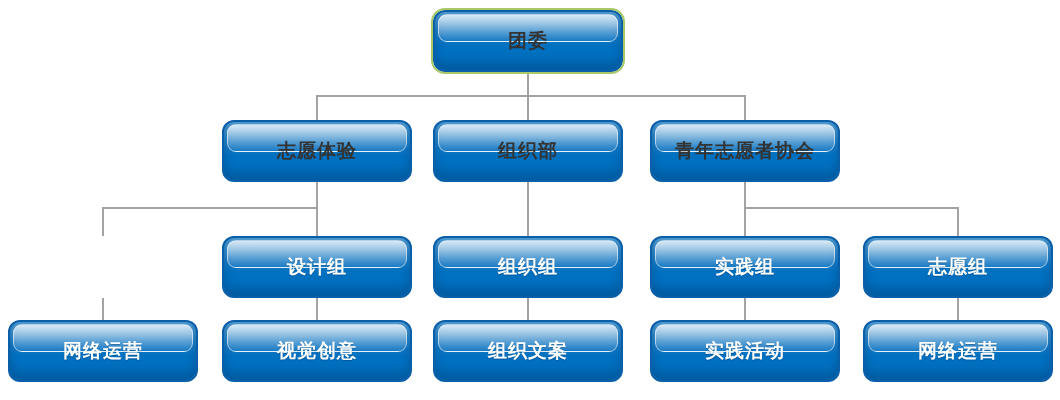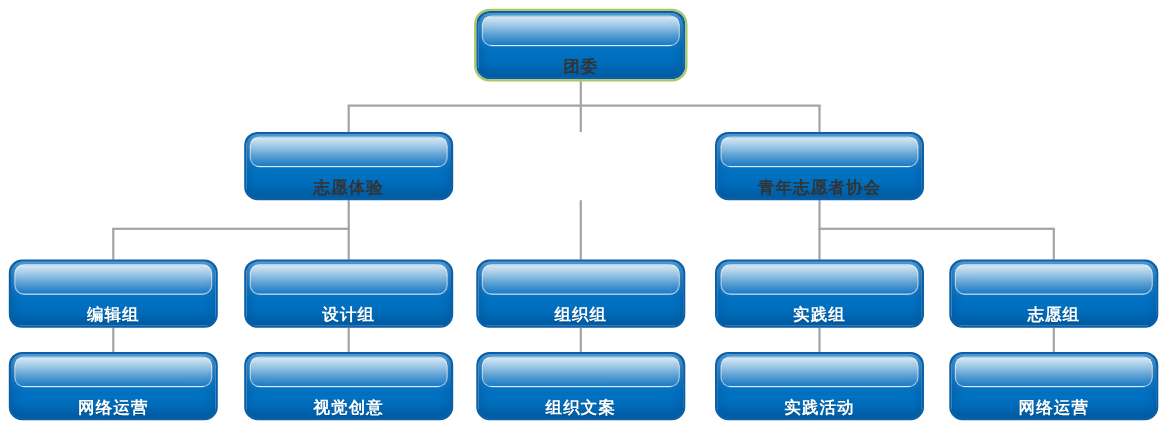--- a/index.html
+++ b/index.html
@@ -16,22 +16,22 @@
   .conn.h{height:2px;}
   
   .node{
     position:absolute;
     width:190px;height:62px;
     box-sizing:border-box;
     border:2px solid #0b5fa9;
     border-radius:12px;
     background:linear-gradient(180deg,#4d99cf 0%,#1478c3 42%,#0070c0 60%,#0070c0 100%);
     box-shadow:inset 0 -8px 10px rgba(0,30,70,.25);
-    display:flex;align-items:flex-end;justify-content:center;
-    font-weight:bold;font-size:15px;letter-spacing:1px;
+    display:flex;align-items:center;justify-content:center;
+    font-weight:bold;font-size:19px;letter-spacing:1px;
     cursor:pointer;
   }
   .node::before{
     content:"";
     position:absolute;left:3px;right:3px;top:2px;height:26px;
     border-radius:9px;
     border:1px solid rgba(255,255,255,.55);
     background:linear-gradient(180deg,rgba(255,255,255,.78) 0%,rgba(255,255,255,.28) 62%,rgba(255,255,255,.05) 100%);
     pointer-events:none;
   }
@@ -65,27 +65,27 @@
   <div class="conn v" style="left:744px;top:298px;height:22px"></div>
   <div class="conn v" style="left:957px;top:298px;height:22px"></div>
 
   <div class="node dark selected" style="left:433px;top:10px">
     <span class="lbl">团委</span>
   </div>
 
   <div class="node dark" style="left:222px;top:120px">
     <span class="lbl">志愿体验</span>
   </div>
+  <div class="node dark" style="left:433px;top:120px">
+    <span class="lbl">组织部</span>
+  </div>
   <div class="node dark" style="left:650px;top:120px">
     <span class="lbl">青年志愿者协会</span>
   </div>
 
-  <div class="node light" style="left:8px;top:236px">
-    <span class="lbl">编辑组</span>
-  </div>
   <div class="node light" style="left:222px;top:236px">
     <span class="lbl">设计组</span>
   </div>
   <div class="node light" style="left:433px;top:236px">
     <span class="lbl">组织组</span>
   </div>
   <div class="node light" style="left:650px;top:236px">
     <span class="lbl">实践组</span>
   </div>
   <div class="node light" style="left:863px;top:236px">

